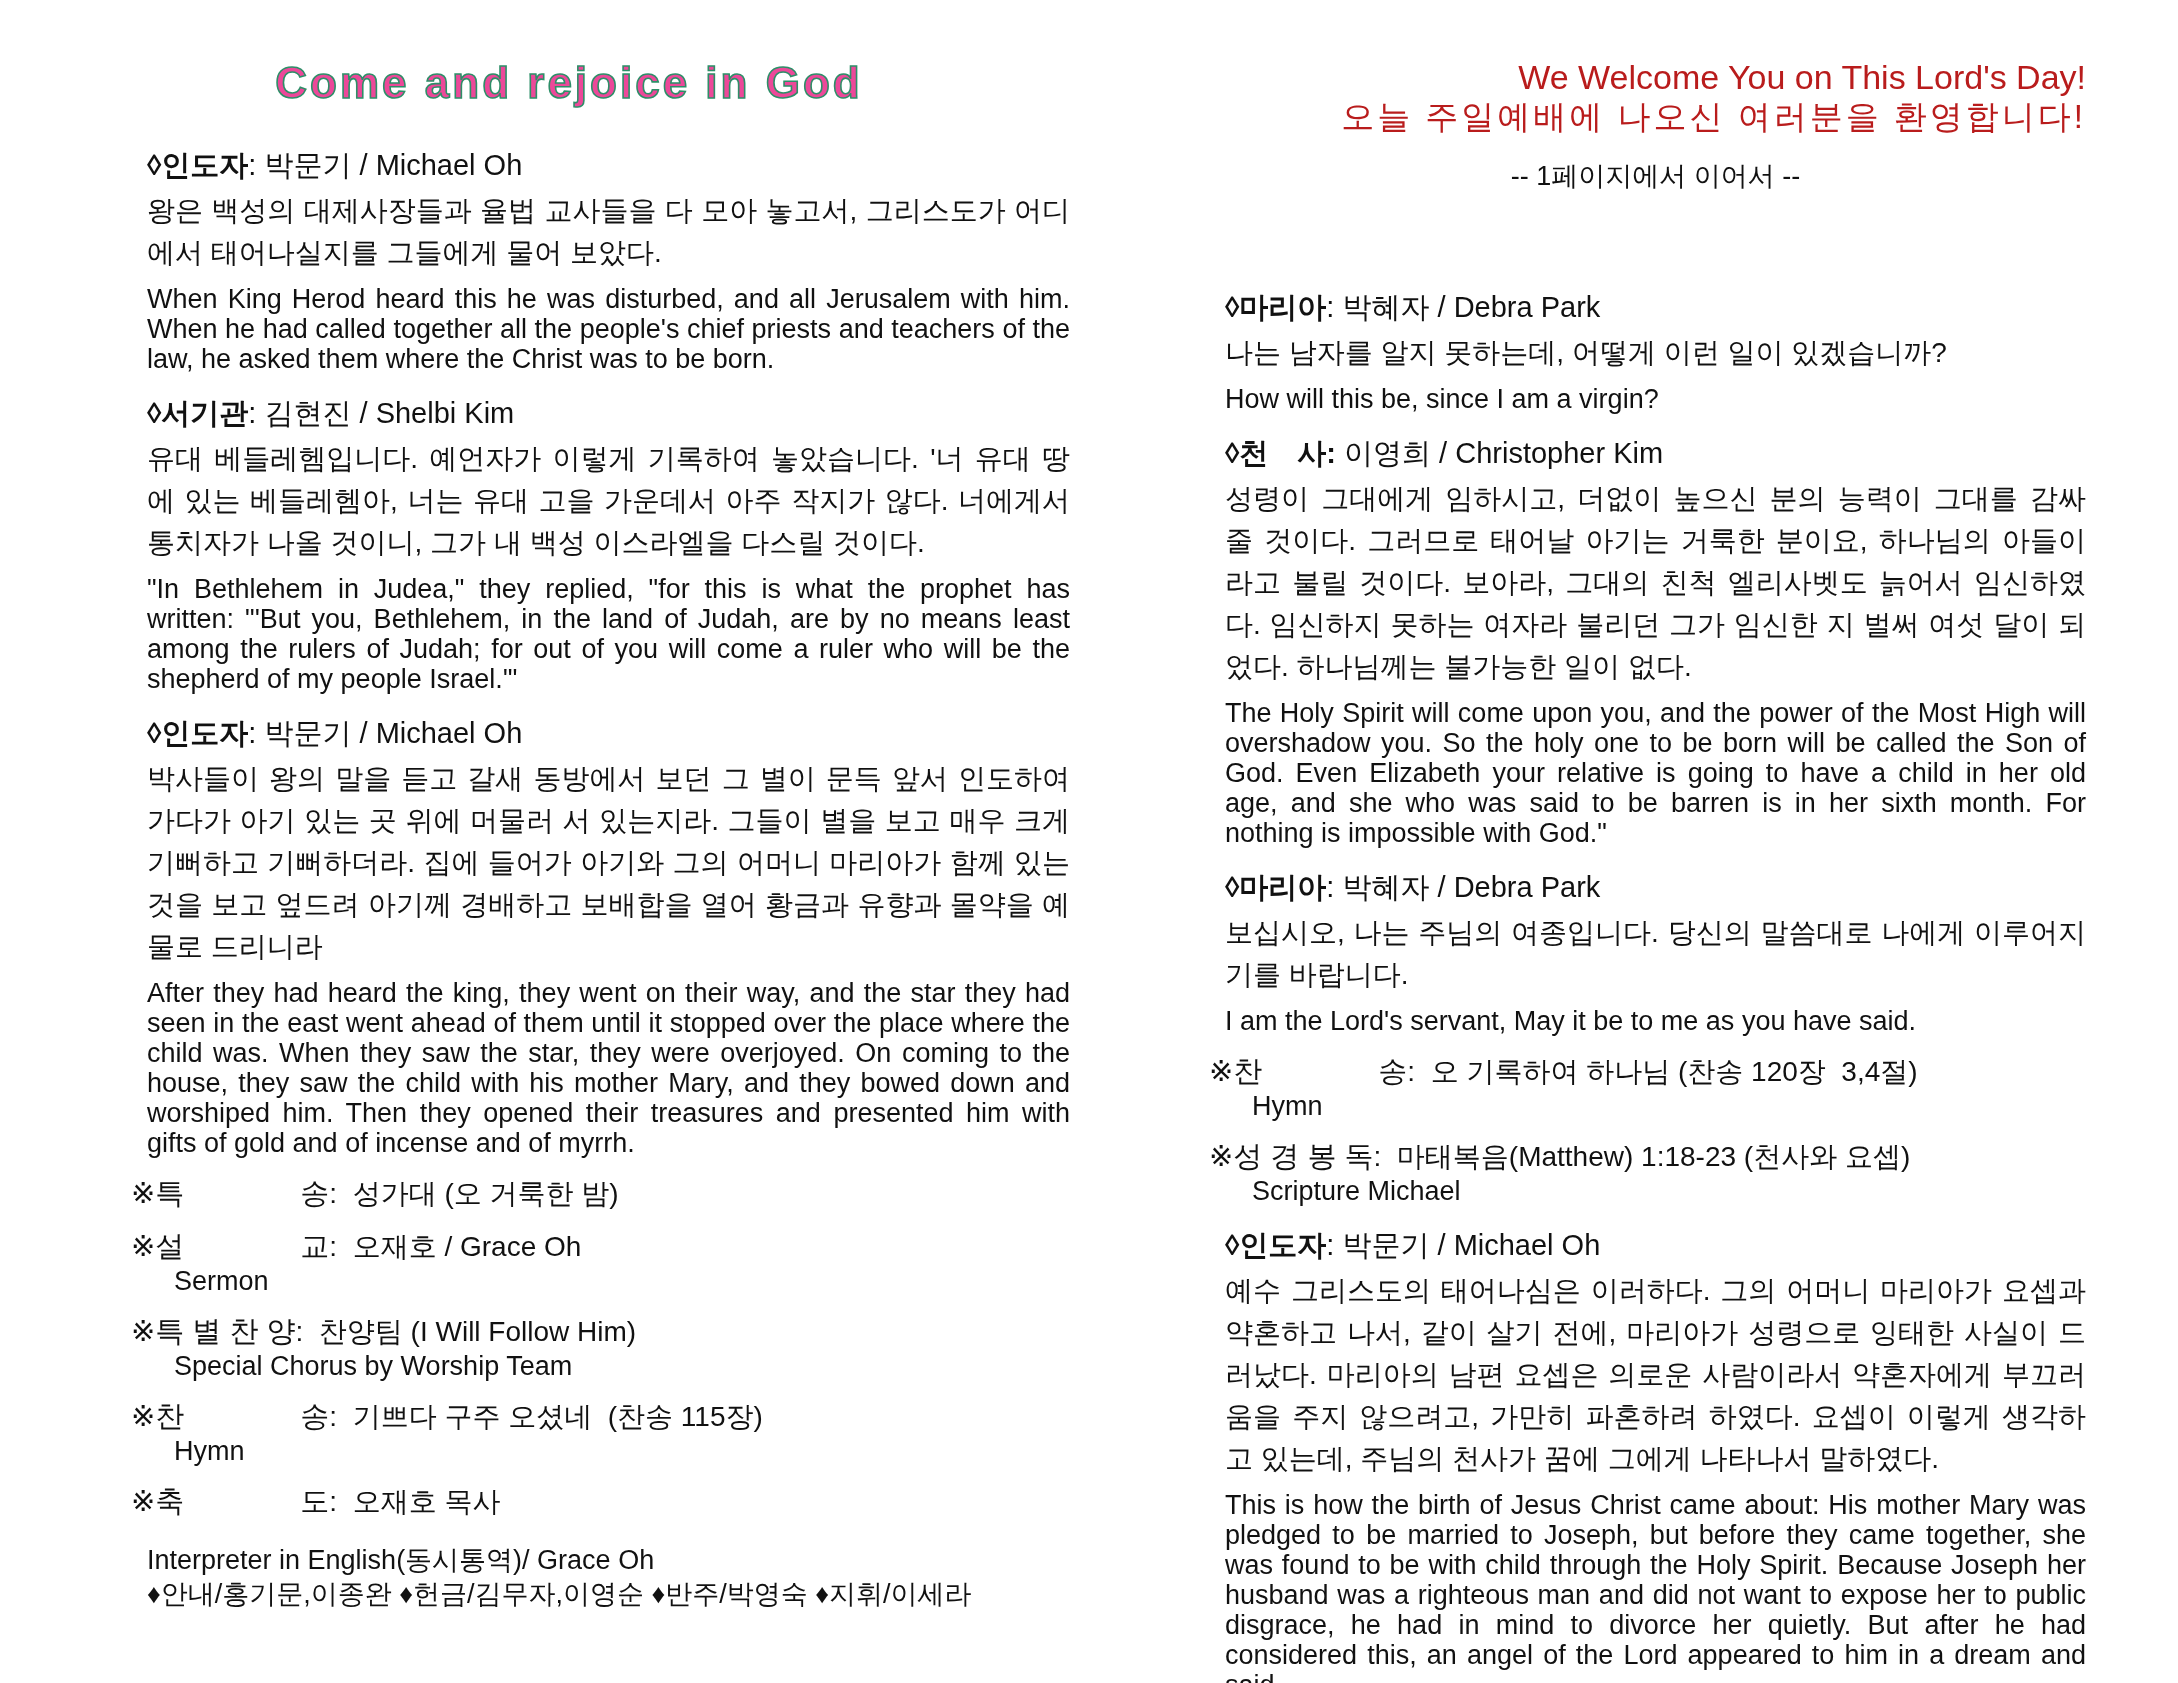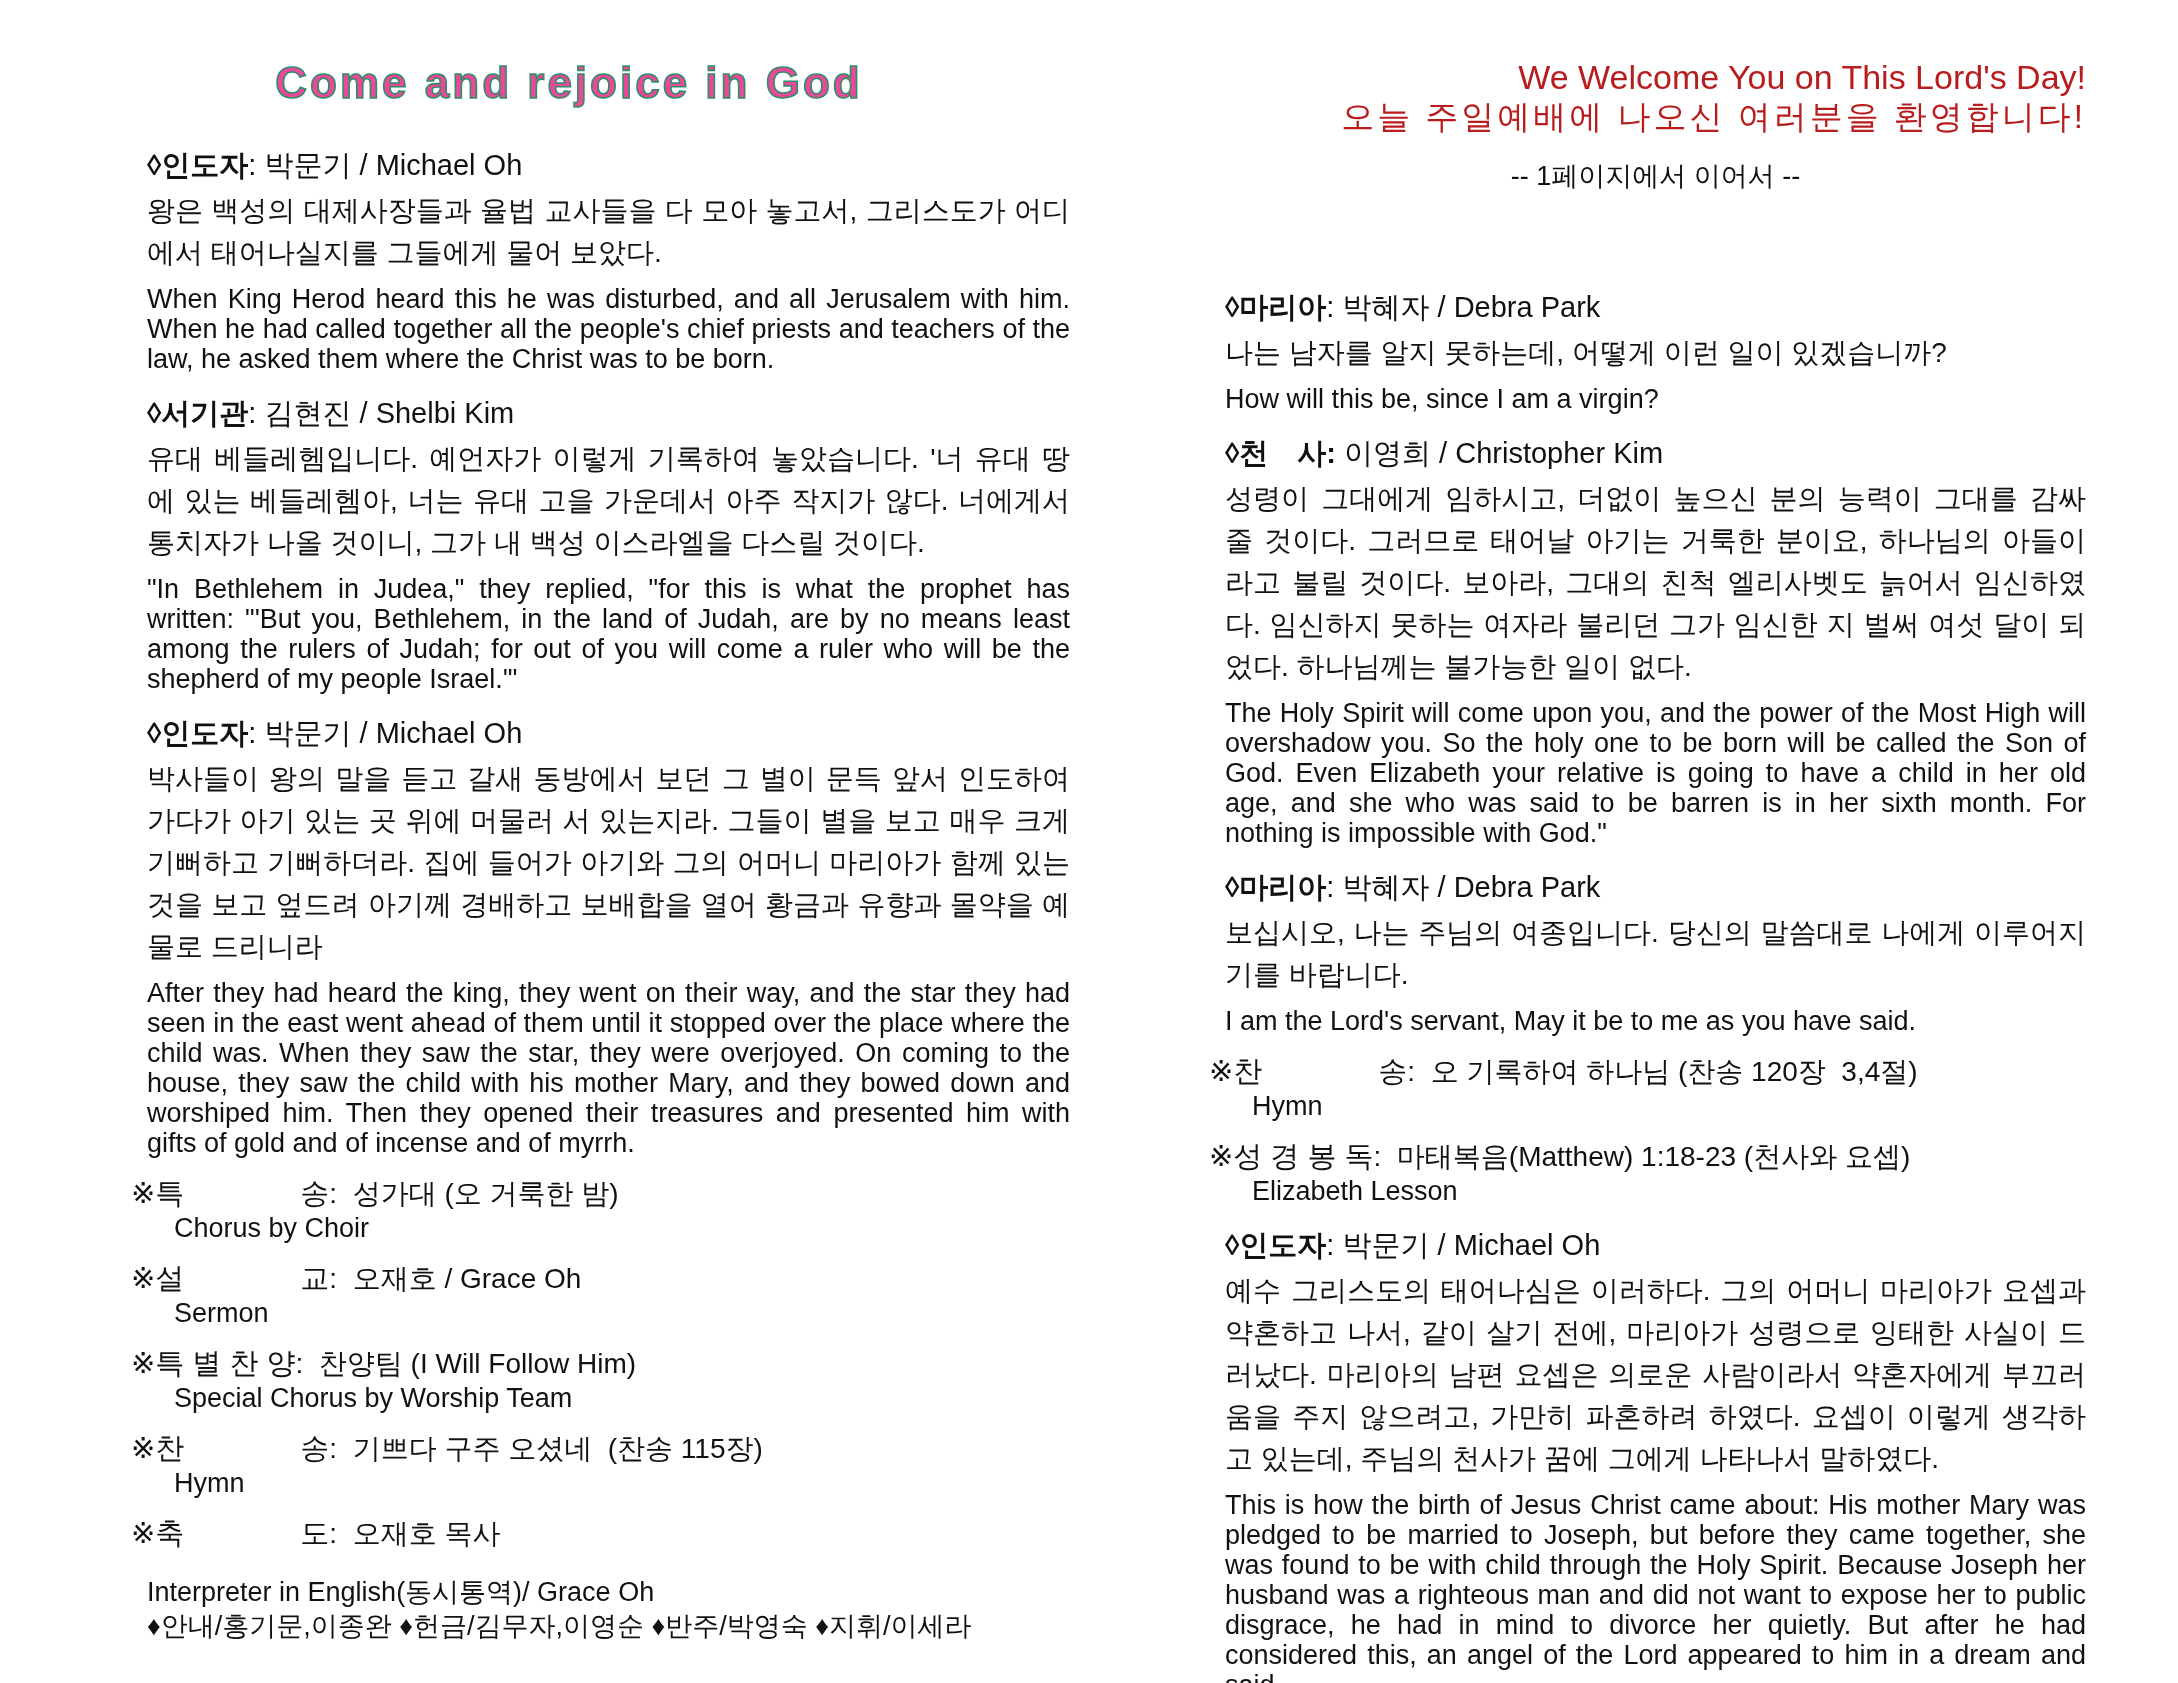--- a/index.html
+++ b/index.html
@@ -60,21 +60,20 @@
     </div>
 
     <div class="section">
       <div class="role-line"><span class="role">◊인도자</span><span class="names">: 박문기 / Michael Oh</span></div>
       <p class="ko">박사들이 왕의 말을 듣고 갈새 동방에서 보던 그 별이 문득 앞서 인도하여 가다가 아기 있는 곳 위에 머물러 서 있는지라. 그들이 별을 보고 매우 크게 기뻐하고 기뻐하더라. 집에 들어가 아기와 그의 어머니 마리아가 함께 있는 것을 보고 엎드려 아기께 경배하고 보배합을 열어 황금과 유향과 몰약을 예물로 드리니라</p>
       <p class="en">After they had heard the king, they went on their way, and the star they had seen in the east went ahead of them until it stopped over the place where the child was. When they saw the star, they were overjoyed.  On coming to the house, they saw the child with his mother Mary, and they bowed down and worshiped him. Then they opened their treasures and presented him with gifts of gold and of incense and of myrrh.</p>
     </div>
 
     <div class="prog">
       <div class="prog-main"><span class="prog-label">※특　　　　송</span><span class="prog-value">:  성가대 (오 거룩한 밤)</span></div>
-      <div class="prog-en">Chorus by Choir</div>
     </div>
 
     <div class="prog">
       <div class="prog-main"><span class="prog-label">※설　　　　교</span><span class="prog-value">:  오재호 / Grace Oh</span></div>
       <div class="prog-en">Sermon</div>
     </div>
 
     <div class="prog">
       <div class="prog-main"><span class="prog-label">※특 별 찬 양</span><span class="prog-value">:  찬양팀 (I Will Follow Him)</span></div>
       <div class="prog-en">Special Chorus by Worship Team</div>
@@ -120,21 +119,21 @@
       <p class="en">I am the Lord's servant, May it be to me as you have said.</p>
     </div>
 
     <div class="prog">
       <div class="prog-main"><span class="prog-label">※찬　　　　송</span><span class="prog-value">:  오 기록하여 하나님 (찬송 120장  3,4절)</span></div>
       <div class="prog-en">Hymn</div>
     </div>
 
     <div class="prog">
       <div class="prog-main"><span class="prog-label">※성 경 봉 독</span><span class="prog-value">:  마태복음(Matthew) 1:18-23 (천사와 요셉)</span></div>
-      <div class="prog-en">Elizabeth Lesson</div>
+      <div class="prog-en">Scripture Michael</div>
     </div>
 
     <div class="section">
       <div class="role-line"><span class="role">◊인도자</span><span class="names">: 박문기 / Michael Oh</span></div>
       <p class="ko">예수 그리스도의 태어나심은 이러하다. 그의 어머니 마리아가 요셉과 약혼하고 나서, 같이 살기 전에, 마리아가 성령으로 잉태한 사실이 드러났다. 마리아의 남편 요셉은 의로운 사람이라서 약혼자에게 부끄러움을 주지 않으려고, 가만히 파혼하려 하였다. 요셉이 이렇게 생각하고 있는데, 주님의 천사가 꿈에 그에게 나타나서 말하였다.</p>
       <p class="en">This is how the birth of Jesus Christ came about: His mother Mary was pledged to be married to Joseph, but before they came together, she was found to be with child through the Holy Spirit. Because Joseph her husband was a righteous man and did not want to expose her to public disgrace, he had in mind to divorce her quietly. But after he had considered this, an angel of the Lord appeared to him in a dream and said,</p>
     </div>
   </div>
 
 </div>

